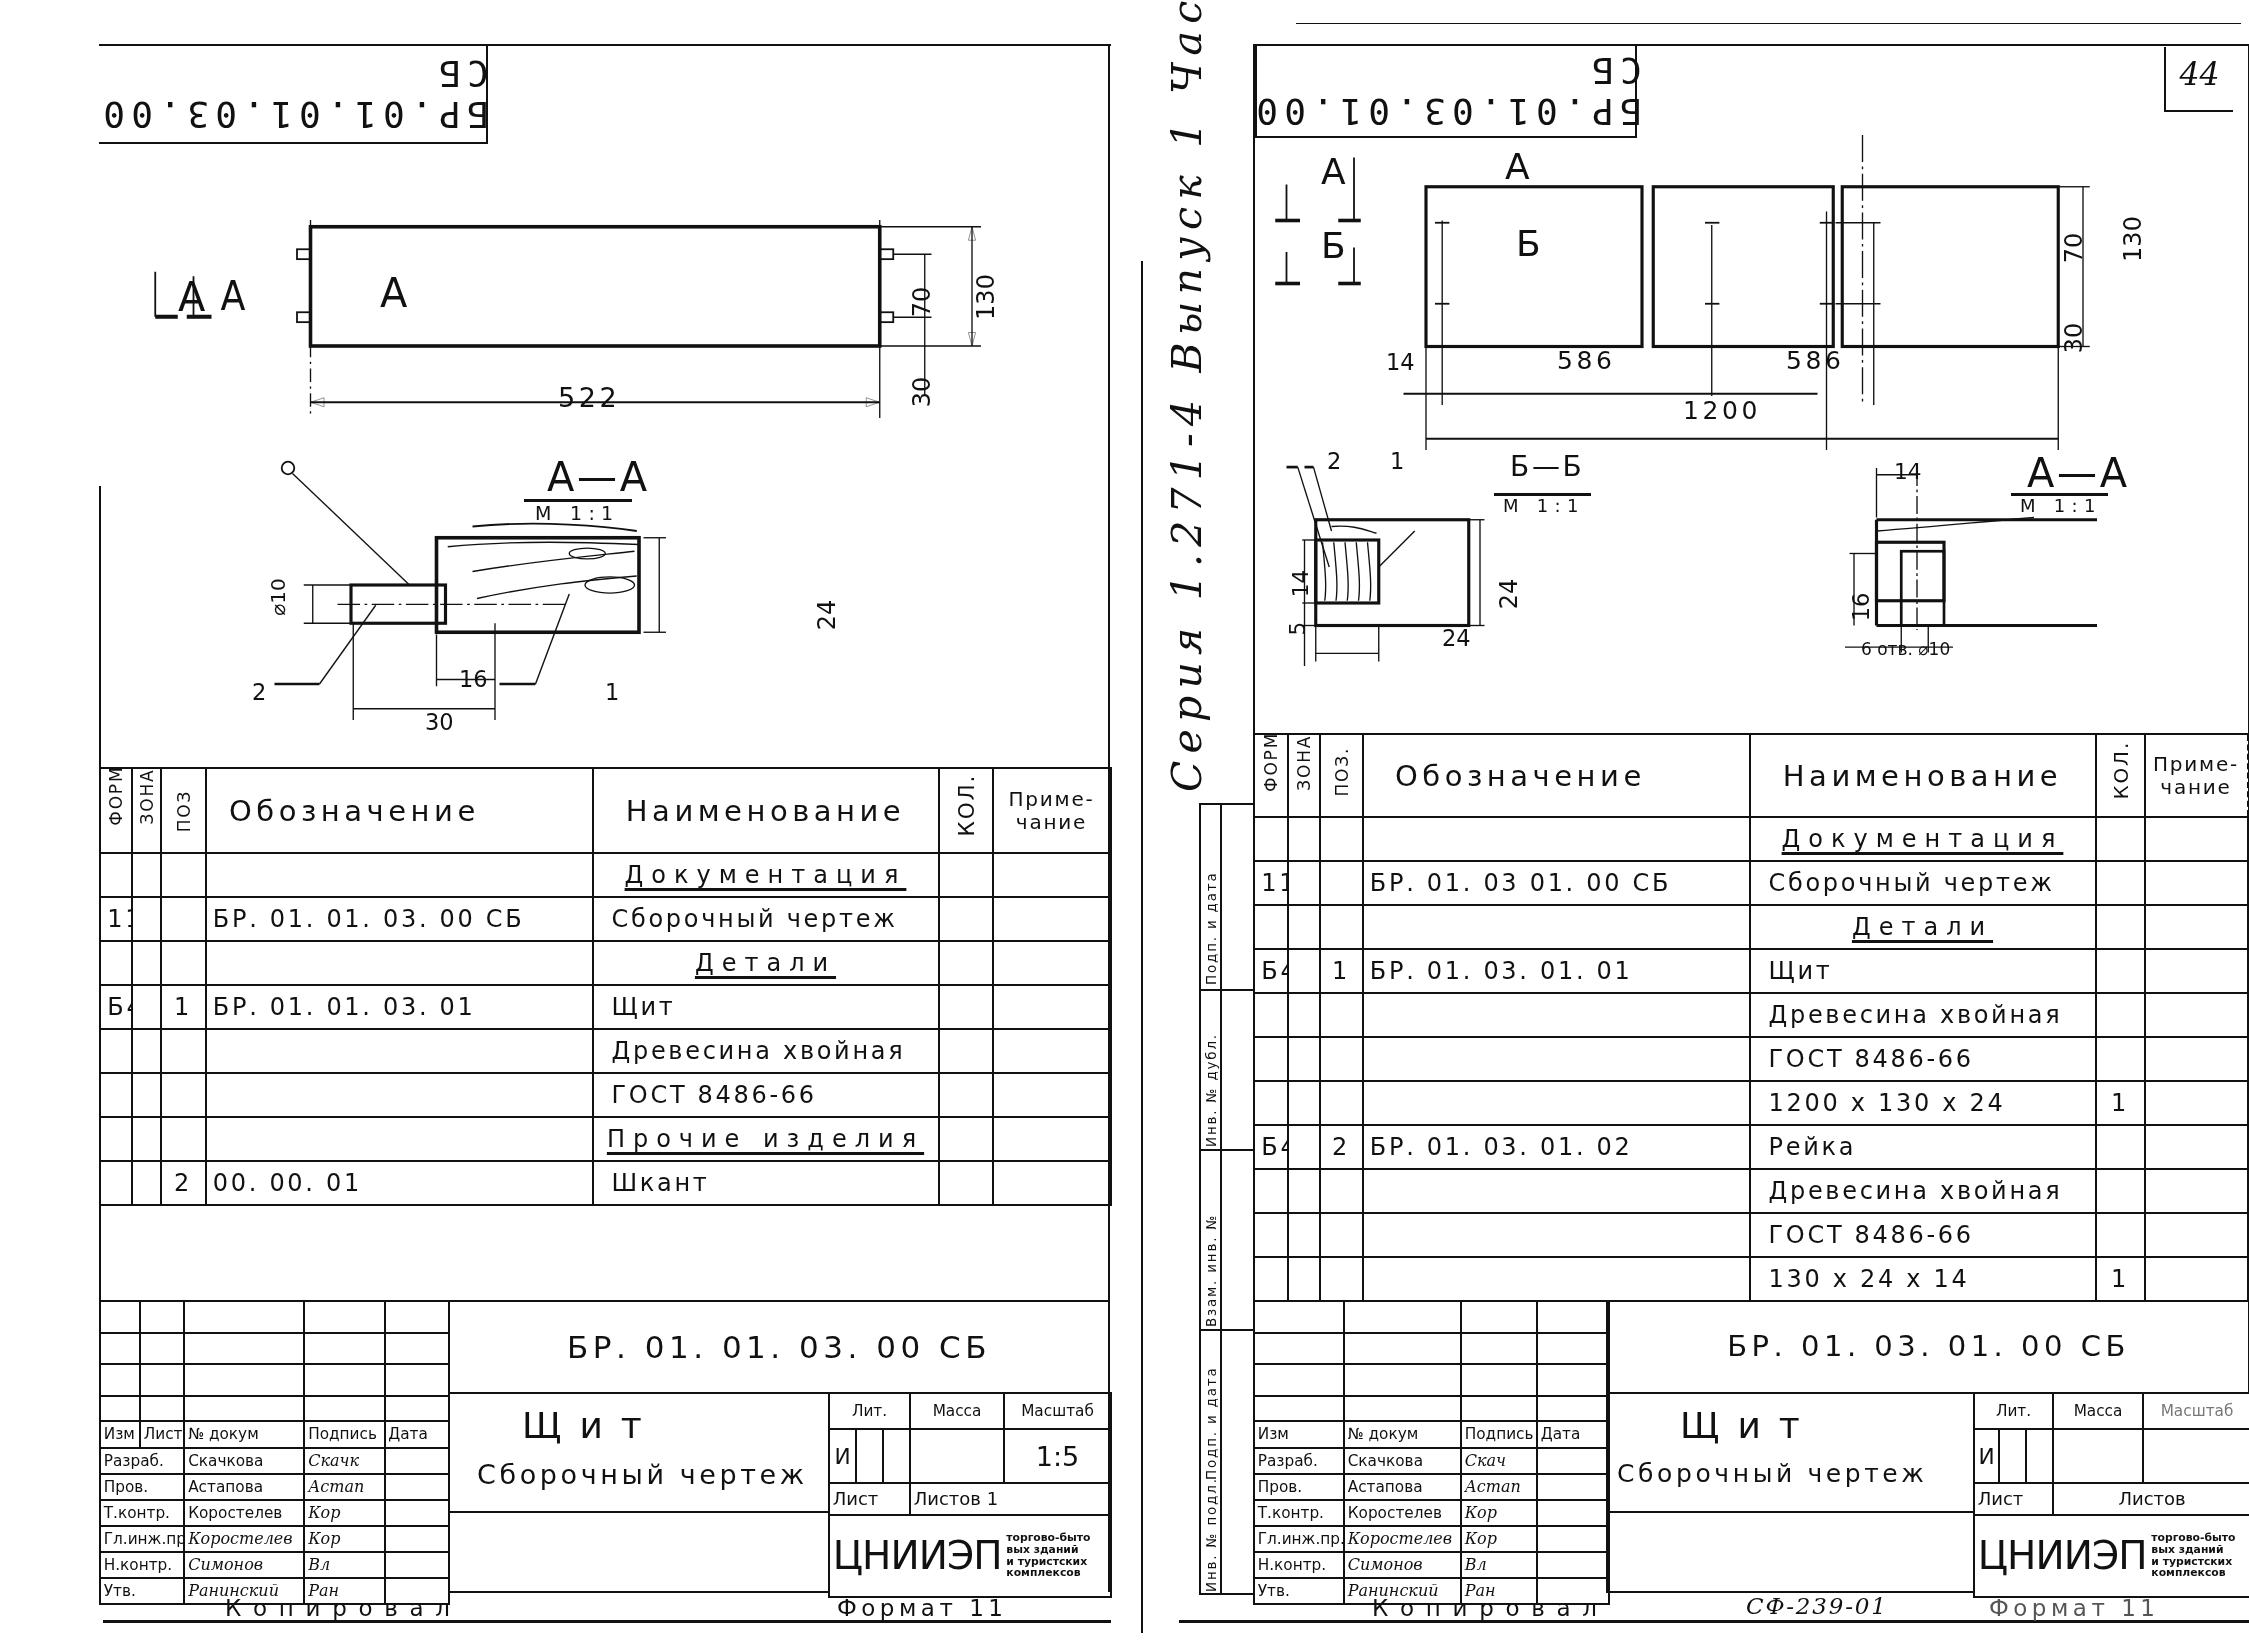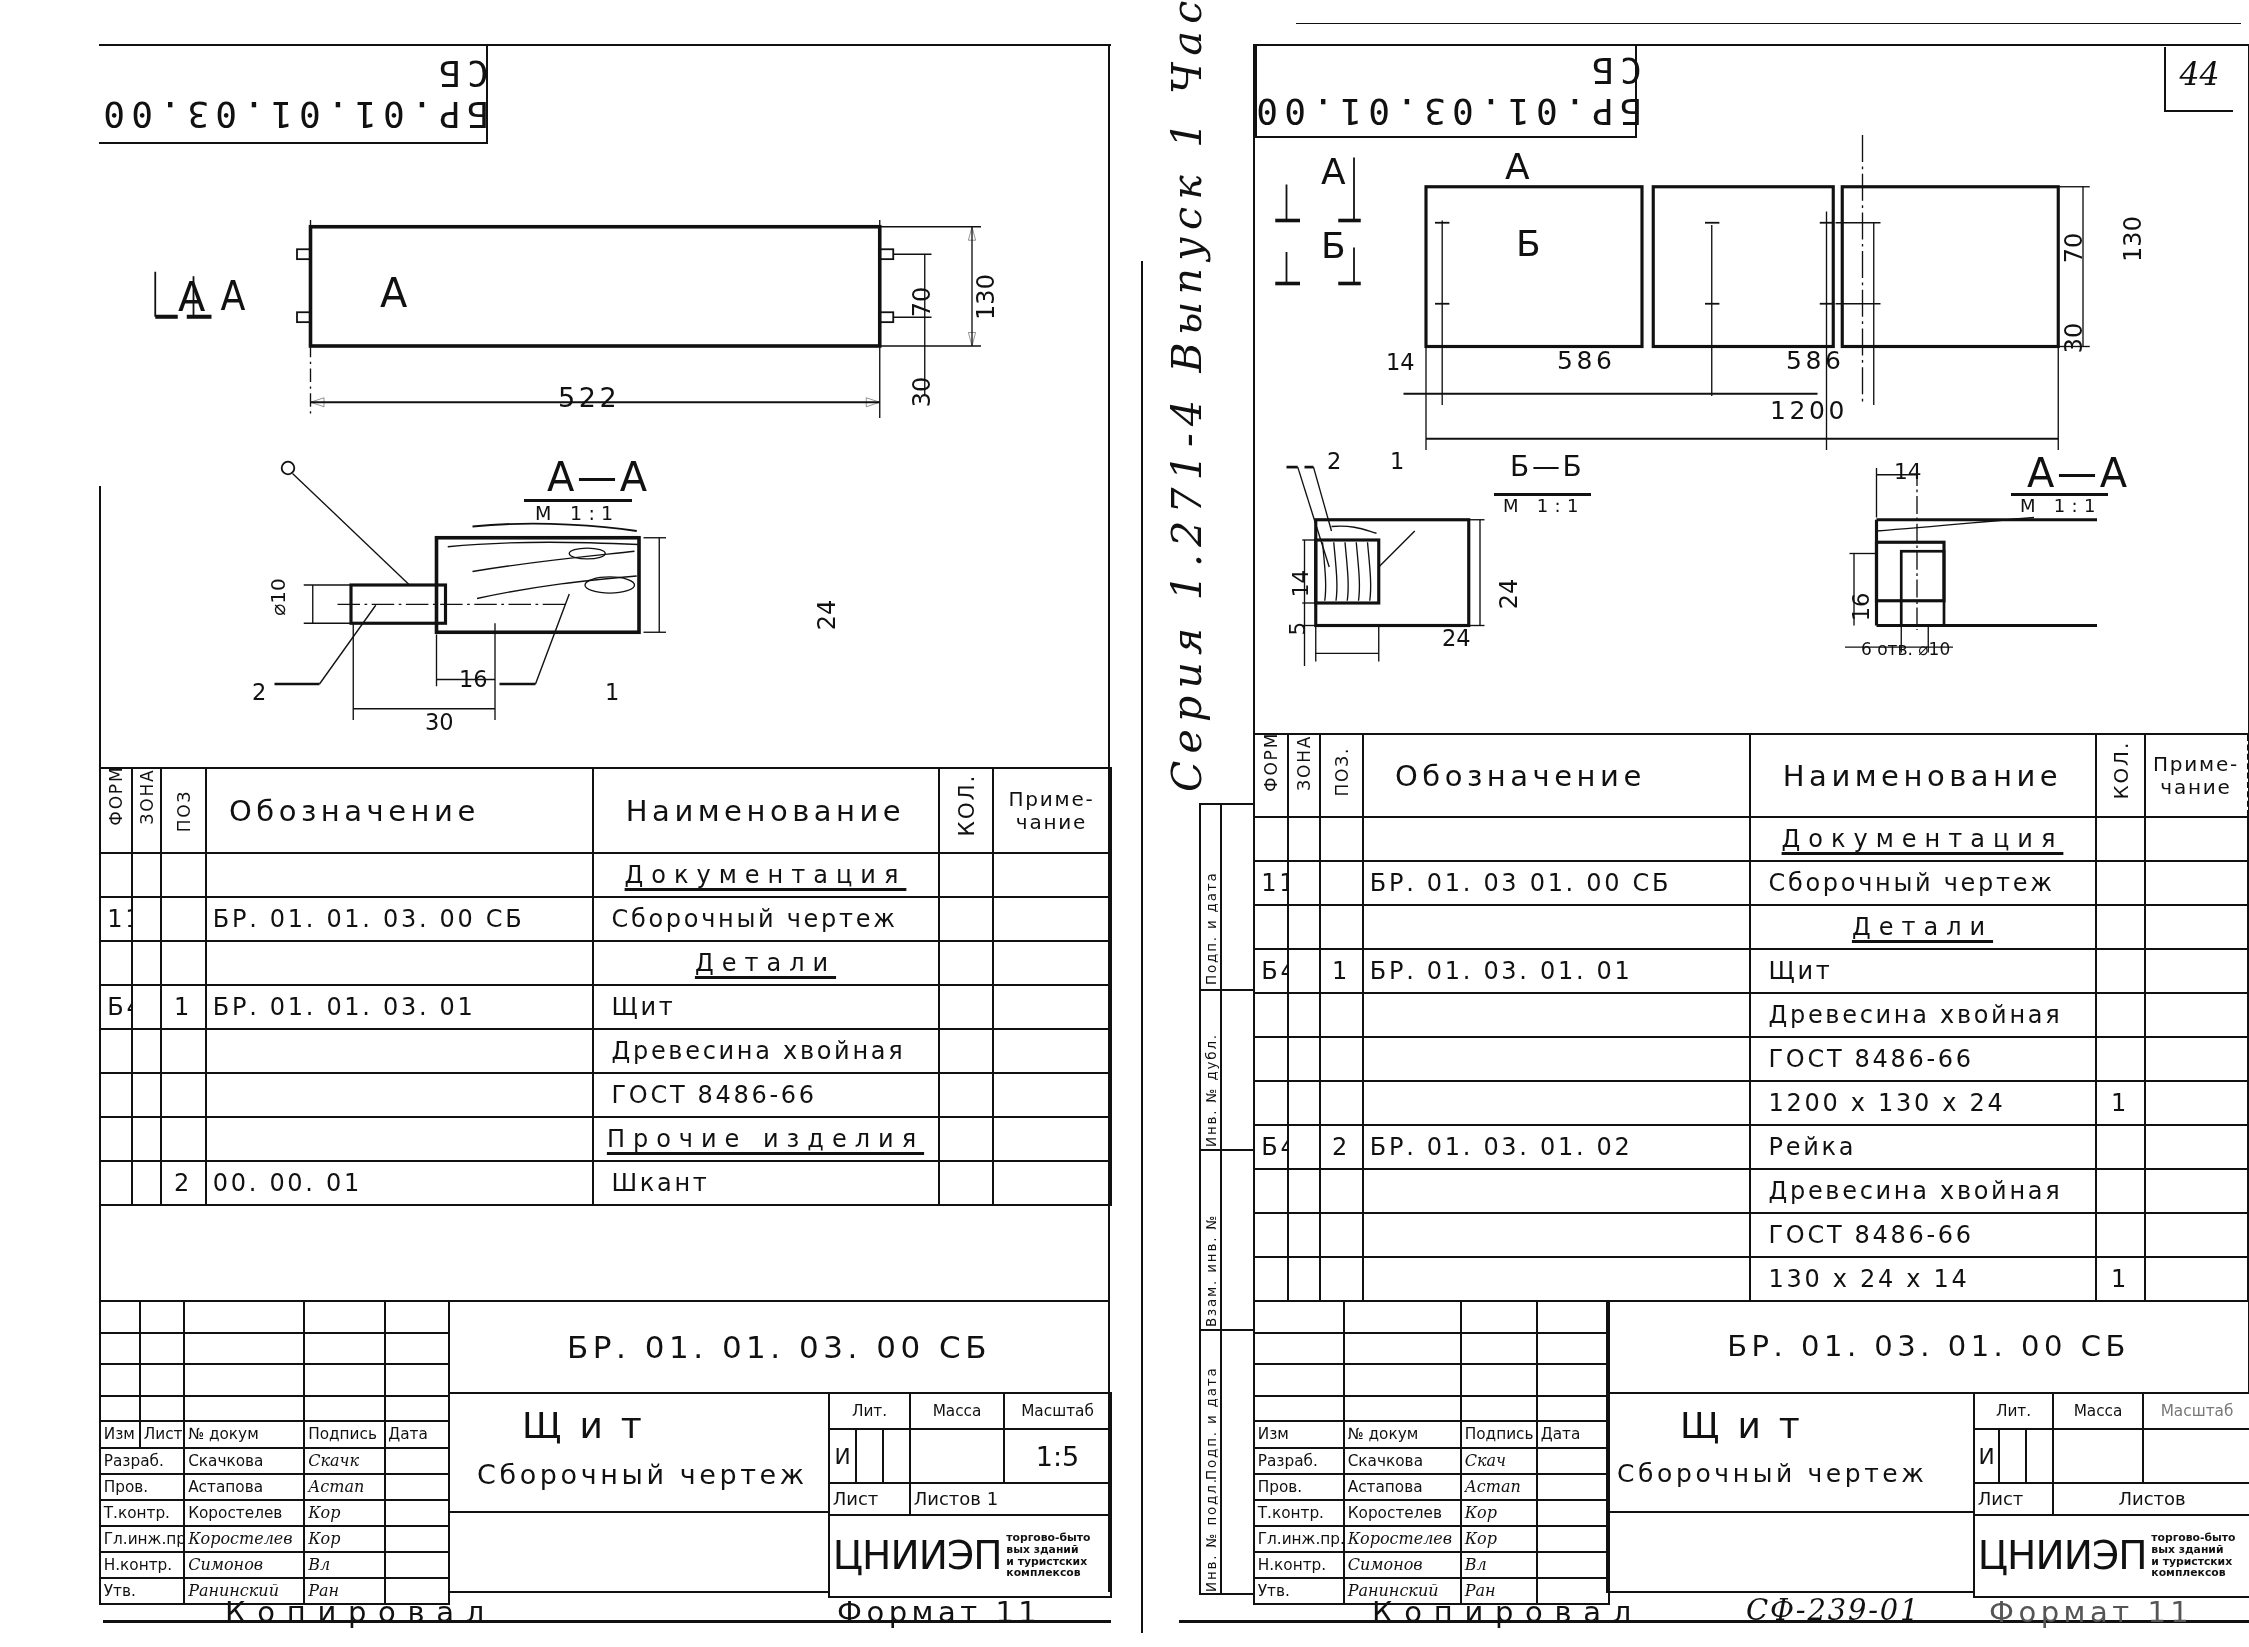--- a/index.html
+++ b/index.html
@@ -29,21 +29,21 @@
   .tb td.hw { font-family:"DejaVu Serif","Liberation Serif",serif; font-style:italic; font-size:16px; }
   .tb-big { position:absolute; border:2.2px solid #111; box-sizing:border-box;
        font-family:"DejaVu Sans","Liberation Sans",sans-serif; }
   .label { font-family:"DejaVu Sans","Liberation Sans",sans-serif; }
   .side-strip-text { position:absolute; transform:rotate(-90deg); transform-origin:left top;
        font-family:"DejaVu Sans","Liberation Sans",sans-serif; font-size:13.5px; letter-spacing:1.8px; white-space:nowrap; }
   .series { position:absolute; transform:rotate(-90deg); transform-origin:left top;
        font-family:"DejaVu Serif","Liberation Serif",serif; font-style:italic; font-size:41px;
        letter-spacing:7.2px; white-space:nowrap; }
   .footer-text { position:absolute; font-family:"DejaVu Sans","Liberation Sans",sans-serif;
-       font-size:29px; letter-spacing:11.7px; }
+       font-size:23px; letter-spacing:11.7px; }
   .hline { position:absolute; background:#111; }
 </style>
 </head>
 <body>
 
 <div>
 
   <div class="hline" style="left:486px;top:44px;width:625px;height:2.2px;"></div>
   <div class="hline" style="left:1108px;top:44px;width:2.2px;height:1548px;"></div>
   <div class="hline" style="left:99px;top:486px;width:2.2px;height:1107px;"></div>
@@ -434,21 +434,21 @@
     <line x1="1330" y1="575" x2="1430" y2="575" stroke-width="3"></line>
     <line x1="1415" y1="395" x2="1415" y2="800" stroke-width="3"></line>
   </svg>
   <span class="abs label" style="left:1321px;top:151px;font-size:36px;">А</span>
   <span class="abs label" style="left:1505px;top:146px;font-size:36px;">А</span>
   <span class="abs label" style="left:1321px;top:225px;font-size:36px;">Б</span>
   <span class="abs label" style="left:1516px;top:223px;font-size:36px;">Б</span>
   <span class="abs label" style="left:1386px;top:349px;font-size:22.5px;">14</span>
   <span class="abs label" style="left:1557px;top:346px;font-size:25px;letter-spacing:3.6px;">586</span>
   <span class="abs label" style="left:1786px;top:346px;font-size:25px;letter-spacing:3.6px;">586</span>
-  <span class="abs label" style="left:1770px;top:396px;font-size:25px;letter-spacing:3.6px;">1200</span>
+  <span class="abs label" style="left:1683px;top:396px;font-size:25px;letter-spacing:3.6px;">1200</span>
   <span class="abs label" style="left:2110px;top:225px;font-size:24px;transform:rotate(-90deg);">130</span>
   <span class="abs label" style="left:2059px;top:234px;font-size:24px;transform:rotate(-90deg);">70</span>
   <span class="abs label" style="left:2059px;top:324px;font-size:24px;transform:rotate(-90deg);">30</span>
 
   <span class="abs label" style="left:1510px;top:450px;font-size:28px;letter-spacing:2.7px;">Б—Б</span>
   <div class="hline" style="left:1494px;top:493px;width:97px;height:3.1px;"></div>
   <span class="abs label" style="left:1503px;top:495px;font-size:18px;letter-spacing:6.3px;">М 1:1</span>
   <span class="abs label" style="left:1327px;top:448px;font-size:22.5px;">2</span>
   <span class="abs label" style="left:1390px;top:448px;font-size:22.5px;">1</span>
   <svg class="draw" width="495" height="279" style="left:1282px;top:441px;" viewBox="0 0 1100 620">

